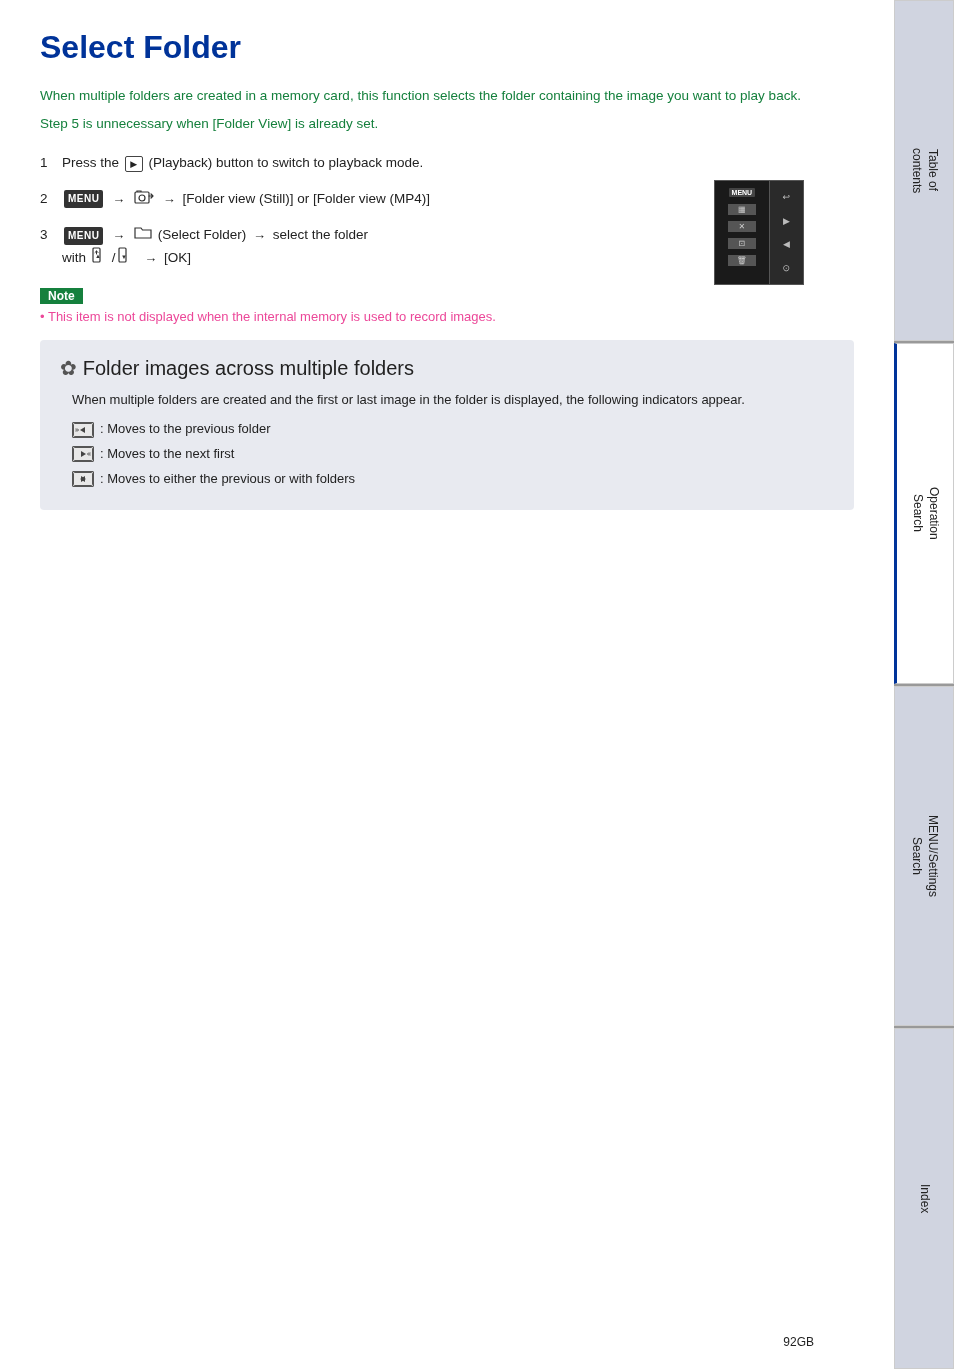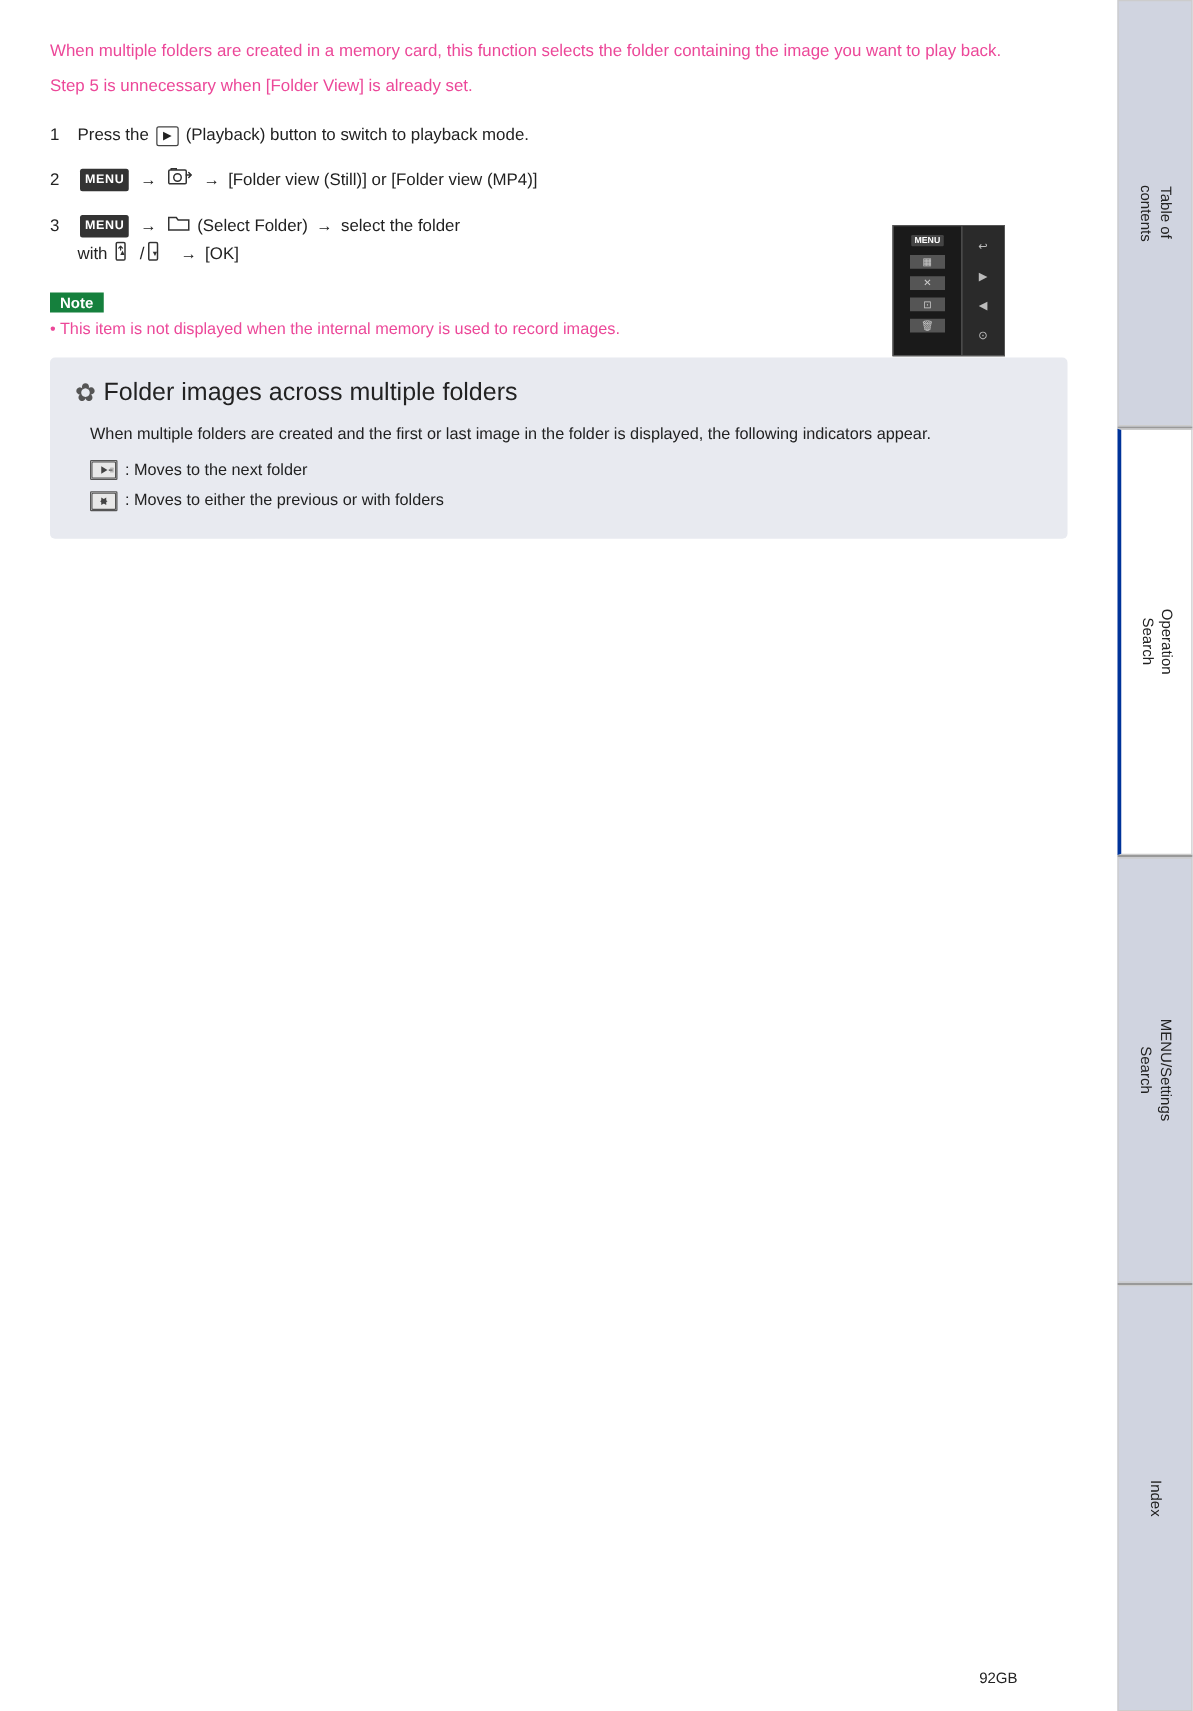--- a/index.html
+++ b/index.html
@@ -26,21 +26,21 @@
     .page-title {
       font-size: 32px;
       font-weight: bold;
       color: #003399;
       margin-bottom: 20px;
       line-height: 1.1;
     }
 
     .intro-text {
       font-size: 13.5px;
-      color: #ec4899;
+      color: #15803d;
       line-height: 1.6;
       margin-bottom: 6px;
     }
 
     .steps-list {
       list-style: none;
       margin: 18px 0 18px 0;
     }
 
     .steps-list li {
@@ -313,20 +313,21 @@
     .sidebar-divider {
       height: 2px;
       background: #999;
     }
   </style>
 </head>
 <body>
 
 <div class="main-content">
 
+  <h1 class="page-title">Select Folder</h1>
 
   <p class="intro-text">When multiple folders are created in a memory card, this function selects the folder containing the image you want to play back.</p>
   <p class="intro-text">Step 5 is unnecessary when [Folder View] is already set.</p>
 
   <div class="screenshot-area">
     <div class="screen-mock">
       <div class="screen-left">
         <div class="screen-row">
           <span class="screen-menu-btn">MENU</span>
         </div>
@@ -428,26 +429,37 @@
       <span class="tip-sun-icon">✿</span>
       <span>Folder images across multiple folders</span>
     </div>
     <div class="tip-body">
       <p>When multiple folders are created and the first or last image in the folder is displayed, the following indicators appear.</p>
       <ul class="tip-indicator-list">
         <li>
           <span class="indicator-icon">
             <svg width="20" height="14" viewBox="0 0 20 14" fill="none">
               <rect x="0.5" y="0.5" width="19" height="13" rx="1" stroke="#555" fill="#e8e8e8"></rect>
+              <path d="M7 7 L12 4 L12 10 Z" fill="#444"></path>
+              <path d="M3 7 H6" stroke="#444" stroke-width="1"></path>
+              <rect x="2" y="5" width="3" height="4" rx="0.5" fill="#888" opacity="0.5"></rect>
+            </svg>
+          </span>
+          <span>: Moves to the previous folder</span>
+        </li>
+        <li>
+          <span class="indicator-icon">
+            <svg width="20" height="14" viewBox="0 0 20 14" fill="none">
+              <rect x="0.5" y="0.5" width="19" height="13" rx="1" stroke="#555" fill="#e8e8e8"></rect>
               <path d="M13 7 L8 4 L8 10 Z" fill="#444"></path>
               <path d="M14 7 H17" stroke="#444" stroke-width="1"></path>
               <rect x="15" y="5" width="3" height="4" rx="0.5" fill="#888" opacity="0.5"></rect>
             </svg>
           </span>
-          <span>: Moves to the next folder</span>
+          <span>: Moves to the next first</span>
         </li>
         <li>
           <span class="indicator-icon">
             <svg width="20" height="14" viewBox="0 0 20 14" fill="none">
               <rect x="0.5" y="0.5" width="19" height="13" rx="1" stroke="#555" fill="#e8e8e8"></rect>
               <path d="M7 7 L12 4 L12 10 Z" fill="#444"></path>
               <path d="M13 7 L8 4 L8 10 Z" fill="#444"></path>
             </svg>
           </span>
           <span>: Moves to either the previous or with folders</span>

